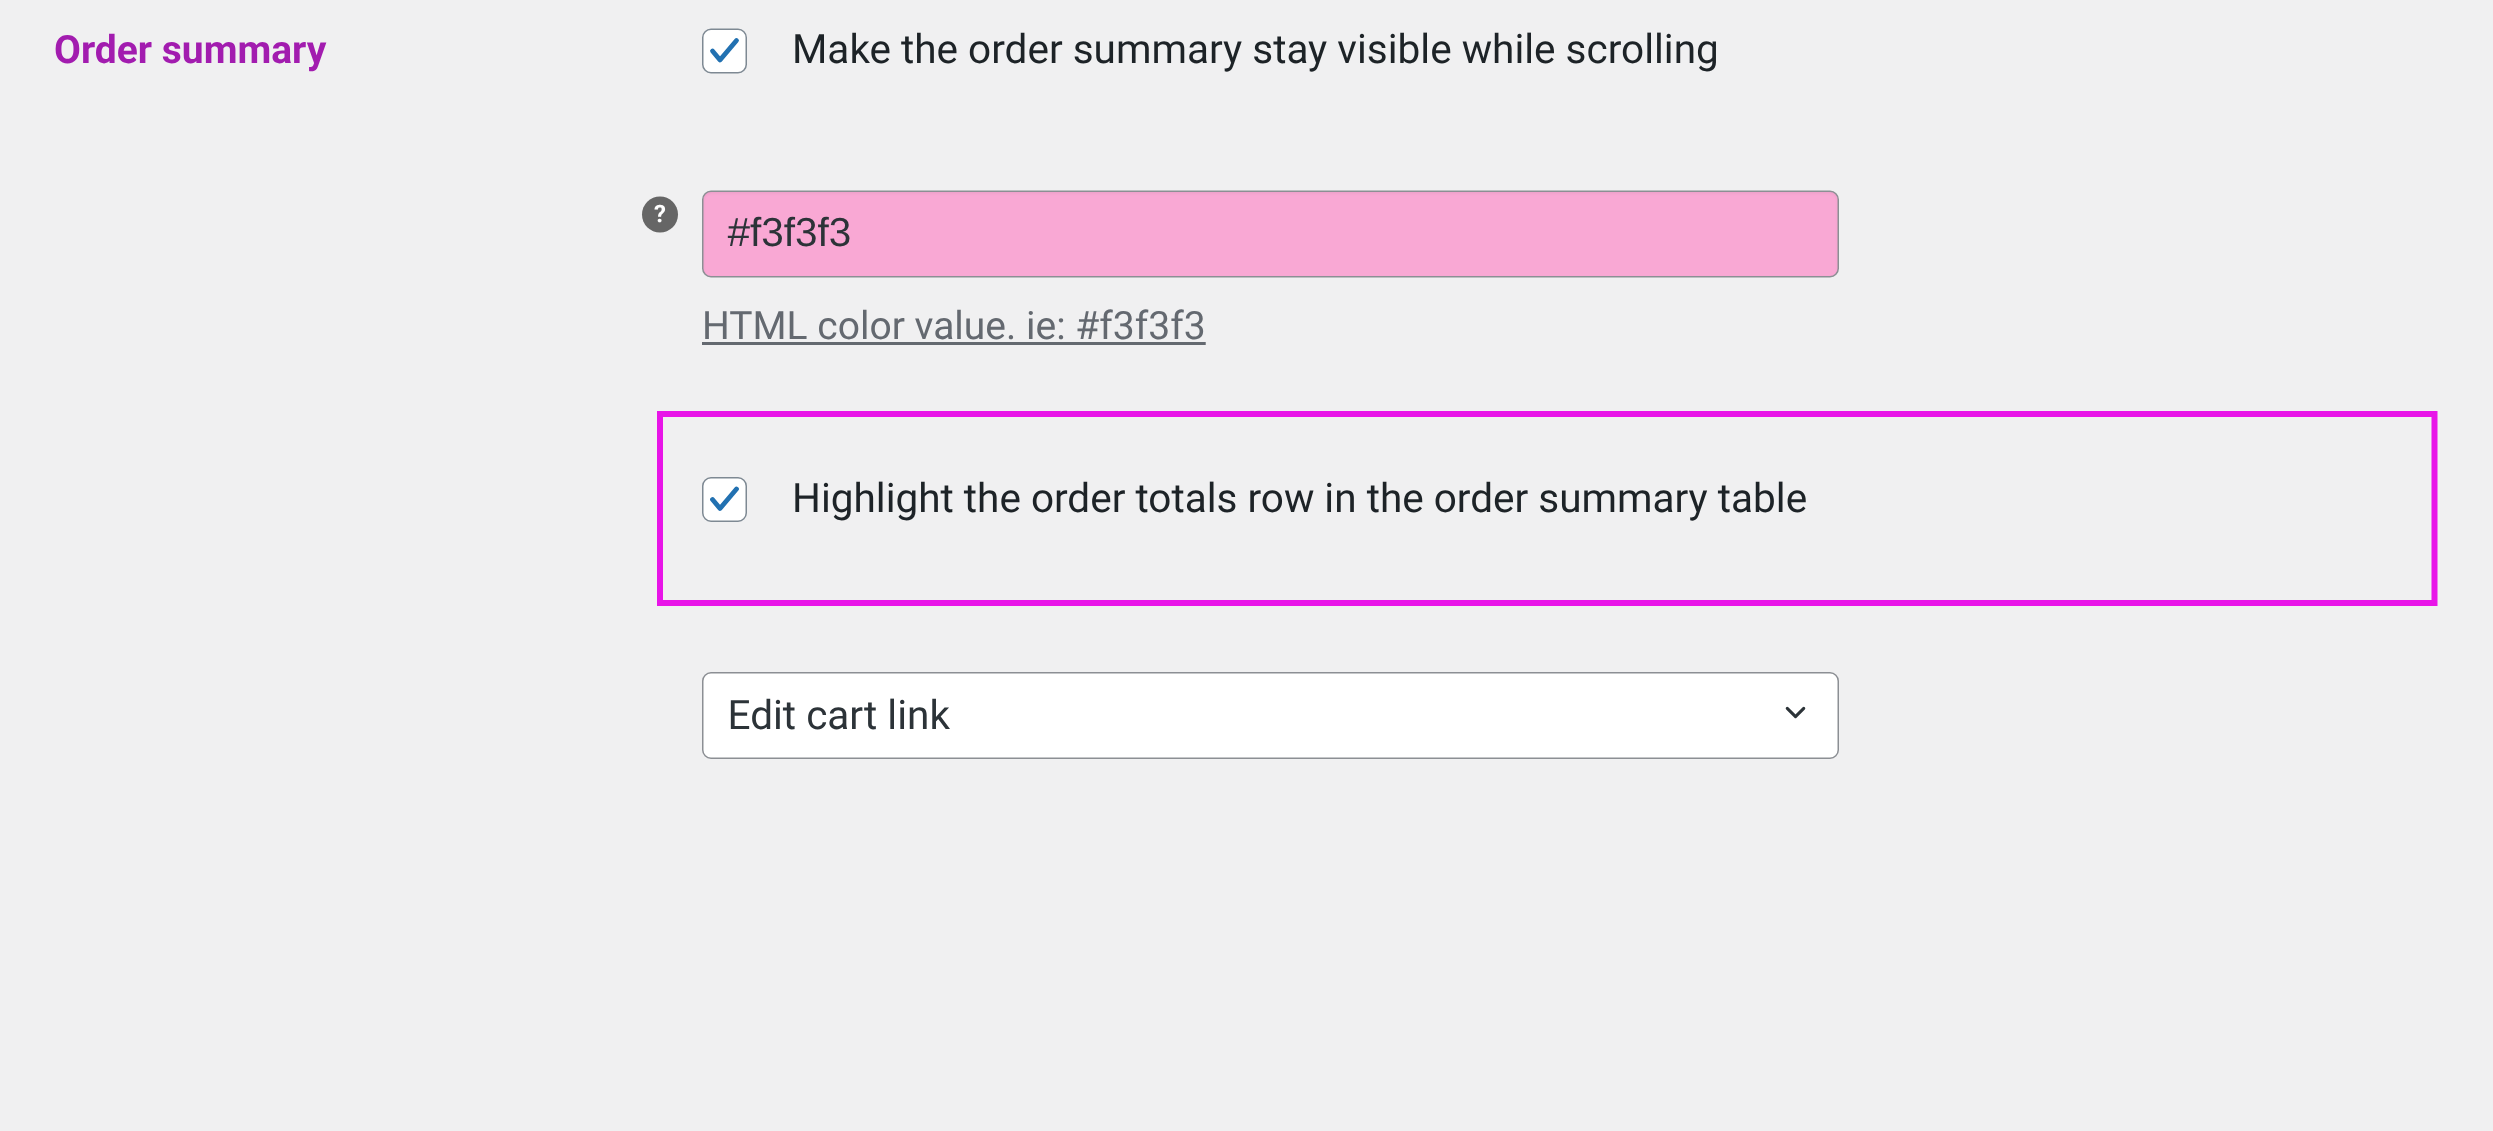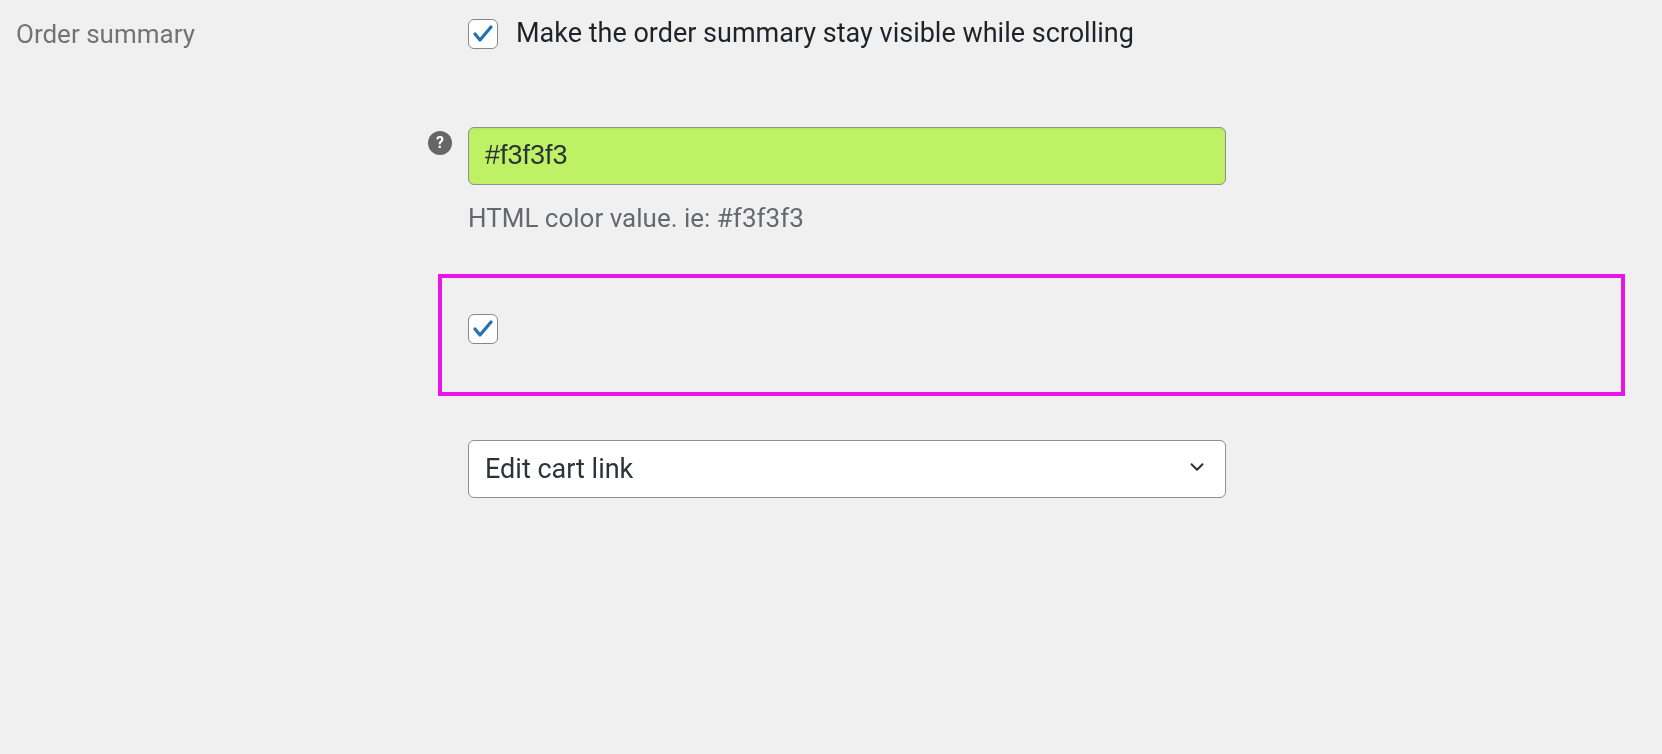--- a/index.html
+++ b/index.html
@@ -16,40 +16,40 @@
       color: #1d2327;
     }
     .settings-row {
       display: flex;
       align-items: flex-start;
     }
     .row-label {
       width: 468px;
       flex-shrink: 0;
       font-size: 26px;
-      font-weight: 400;
-      color: #737373;
-      padding-left: 16px;
+      font-weight: 700;
+      color: #a21caf;
+      padding-left: 36px;
       padding-top: 14px;
     }
     .row-content {
       flex: 1;
       padding-right: 30px;
     }
     .field-block {
       margin-bottom: 40px;
       position: relative;
     }
     .field-block.last {
       margin-bottom: 12px;
     }
     .checkbox-row {
       display: flex;
       align-items: center;
-      gap: 18px;
+      gap: 30px;
     }
     .checkbox {
       width: 30px;
       height: 30px;
       border-radius: 6px;
       border: 1.5px solid #7e8993;
       background: #fff;
       display: inline-flex;
       align-items: center;
       justify-content: center;
@@ -81,30 +81,31 @@
       font-weight: bold;
       cursor: help;
     }
     .text-input {
       width: 758px;
       height: 58px;
       padding: 0 16px;
       font-size: 27px;
       border: 1px solid #8c8f94;
       border-radius: 6px;
-      background: #bef264;
+      background: #f9a8d4;
       box-shadow: inset 0 1px 2px rgba(0,0,0,0.05);
       color: #2c3338;
       outline: none;
     }
     .description {
       font-size: 26px;
       color: #646970;
       margin-top: 14px;
       line-height: 1.5;
+      text-decoration: underline;
     }
     .highlighted-block {
       border: 4px solid #e815e8;
       padding: 36px 26px 30px 26px;
       margin-left: -30px;
       margin-right: 0;
       width: 1187px;
       margin-bottom: 44px;
     }
     .highlighted-block .checkbox-row {
@@ -172,20 +173,21 @@
       <div class="description">HTML color value. ie: #f3f3f3</div>
     </div>
 
     <div class="highlighted-block">
       <label class="checkbox-row">
         <span class="checkbox">
           <svg viewBox="0 0 24 24" fill="none" stroke="#2271b1" stroke-width="3.2" stroke-linecap="round" stroke-linejoin="round">
               <polyline points="4 12 9 18 20 5"></polyline>
             </svg>
         </span>
+        <span class="checkbox-label">Highlight the order totals row in the order summary table</span>
       </label>
     </div>
 
     <div class="field-block last">
       <div class="select-wrapper">
         <div class="select-box">
           <span>Edit cart link</span>
         </div>
         <span class="select-chevron">
           <svg width="22" height="22" viewBox="0 0 24 24" fill="none" stroke="#2c3338" stroke-width="2.2" stroke-linecap="round" stroke-linejoin="round">

